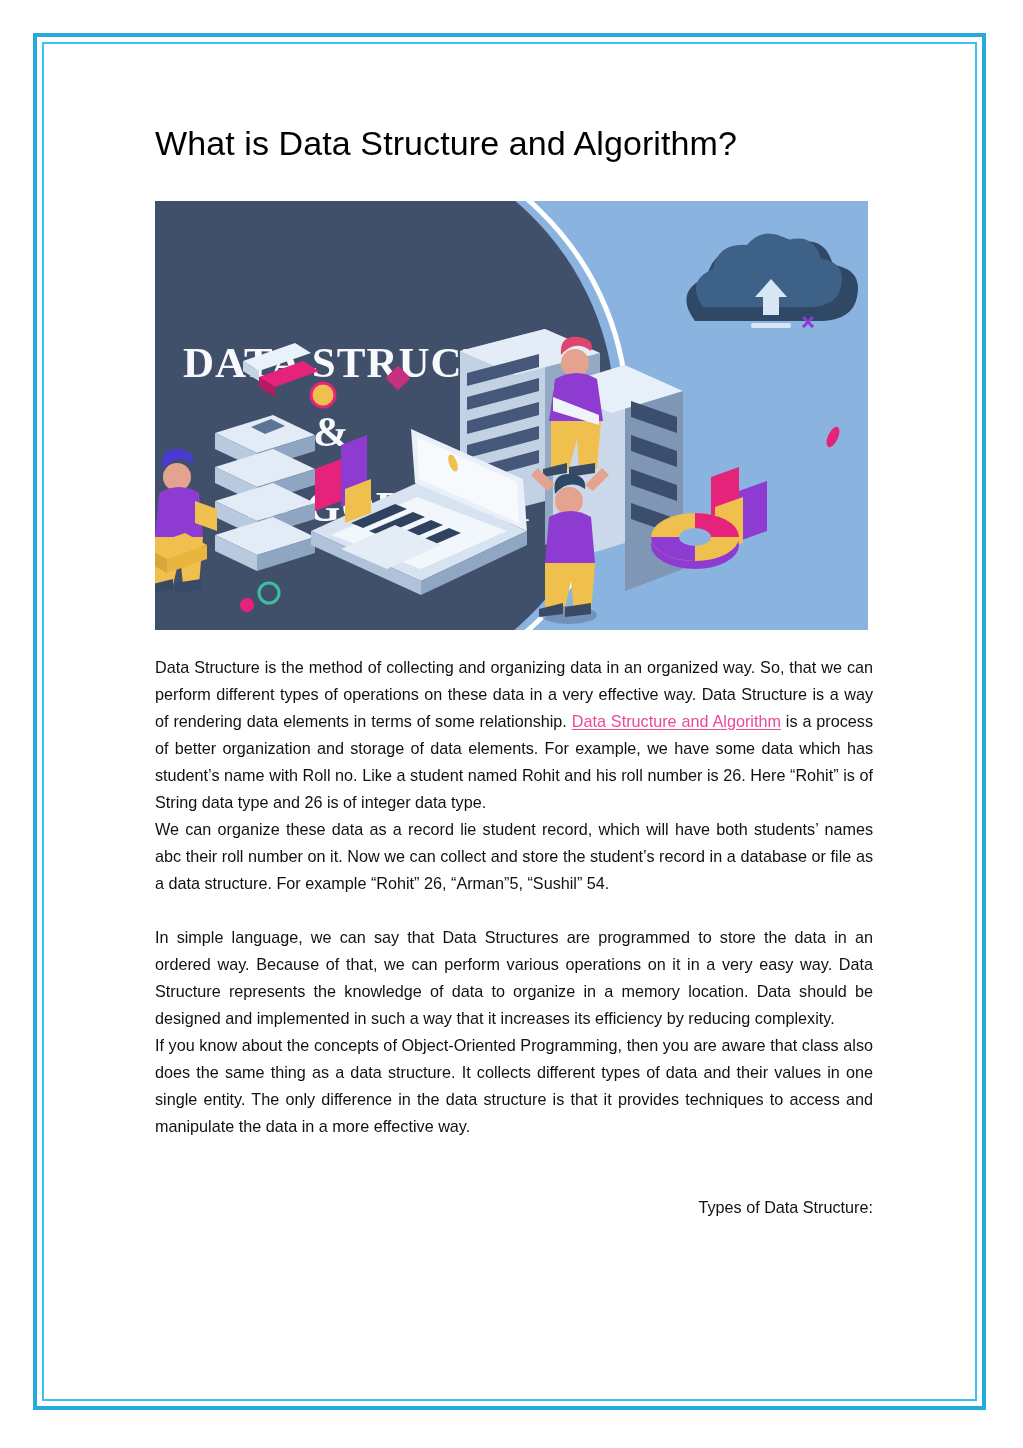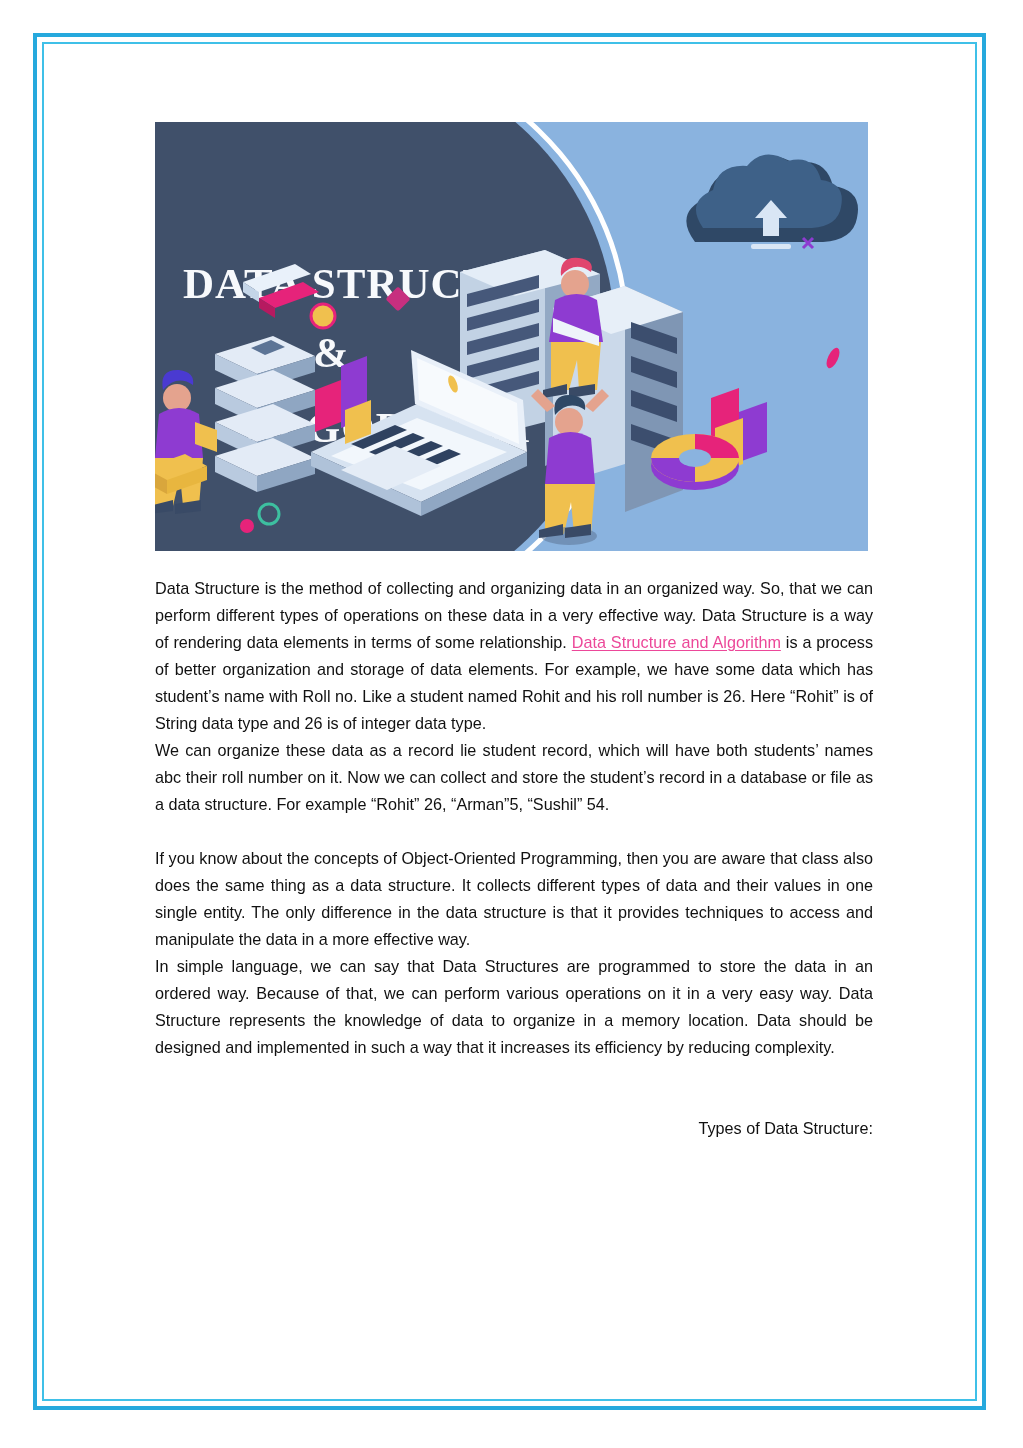--- a/index.html
+++ b/index.html
@@ -86,20 +86,21 @@
 </style>
 </head>
 <body>
 
 <div class="page-frame">
   <div class="page-frame-inner"></div>
 </div>
 
 <div class="content">
 
+  <h1 class="page-title">What is Data Structure and Algorithm?</h1>
 
   <figure class="hero-figure">
     <svg class="hero-svg" viewBox="0 0 713 429" xmlns="http://www.w3.org/2000/svg">
       <defs>
         <linearGradient id="rackGrad" x1="0" y1="0" x2="0" y2="1">
           <stop offset="0" stop-color="#D8E4F2"></stop>
           <stop offset="1" stop-color="#A9BDD6"></stop>
         </linearGradient>
         <linearGradient id="lapGrad" x1="0" y1="0" x2="1" y2="1">
           <stop offset="0" stop-color="#EFF4FA"></stop>
@@ -275,23 +276,23 @@
   </figure>
 
   <div class="body-block">
 
     <p class="para"><span>Data Structure is the method of collecting and organizing data in an organized way. So, that we can perform different types of operations on these data in a very effective way. Data Structure is a way of rendering data elements in terms of some relationship. </span><a class="inline-link" href="#">Data Structure and Algorithm</a><span> is a process of better organization and storage of data elements. For example, we have some data which has student’s name with Roll no. Like a student named Rohit and his roll number is 26. Here “Rohit” is of String data type and 26 is of integer data type.</span></p>
 
     <p class="para">We can organize these data as a record lie student record, which will have both students’ names abc their roll number on it. Now we can collect and store the student’s record in a database or file as a data structure. For example “Rohit” 26, “Arman”5, “Sushil” 54.</p>
 
     <div class="para-gap"></div>
 
+    <p class="para">In simple language, we can say that Data Structures are programmed to store the data in an ordered way.  Because of that, we can perform various operations on it in a very easy way. Data Structure represents the knowledge of data to organize in a memory location. Data should be designed and implemented in such a way that it increases its efficiency by reducing complexity.</p>
+
     <p class="para">If you know about the concepts of Object-Oriented Programming, then you are aware that class also does the same thing as a data structure. It collects different types of data and their values in one single entity. The only difference in the data structure is that it provides techniques to access and manipulate the data in a more effective way.</p>
-
-    <p class="para">In simple language, we can say that Data Structures are programmed to store the data in an ordered way.  Because of that, we can perform various operations on it in a very easy way. Data Structure represents the knowledge of data to organize in a memory location. Data should be designed and implemented in such a way that it increases its efficiency by reducing complexity.</p>
 
     <div class="para-gap"></div>
     <div class="para-gap"></div>
 
     <p class="section-lead">Types of Data Structure:</p>
   </div>
 
 </div>
 
 </body></html>

